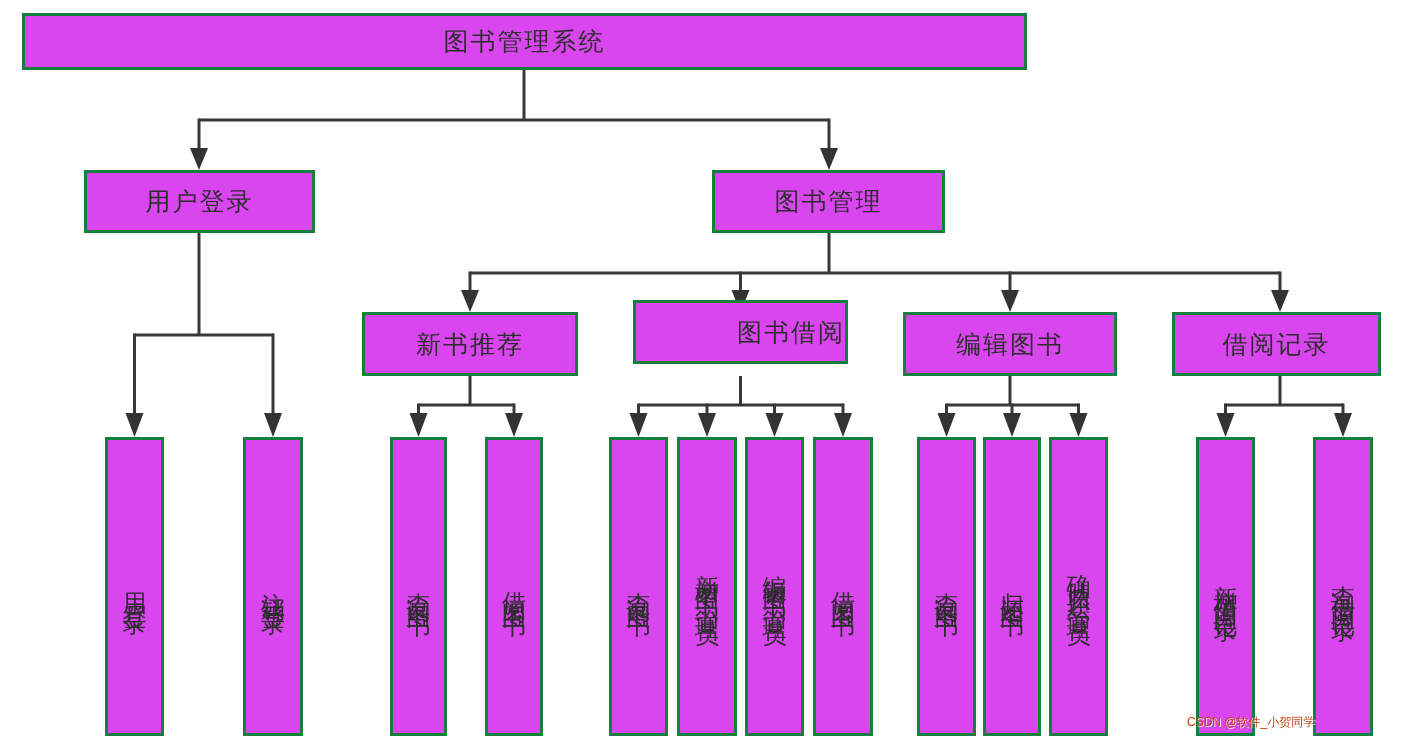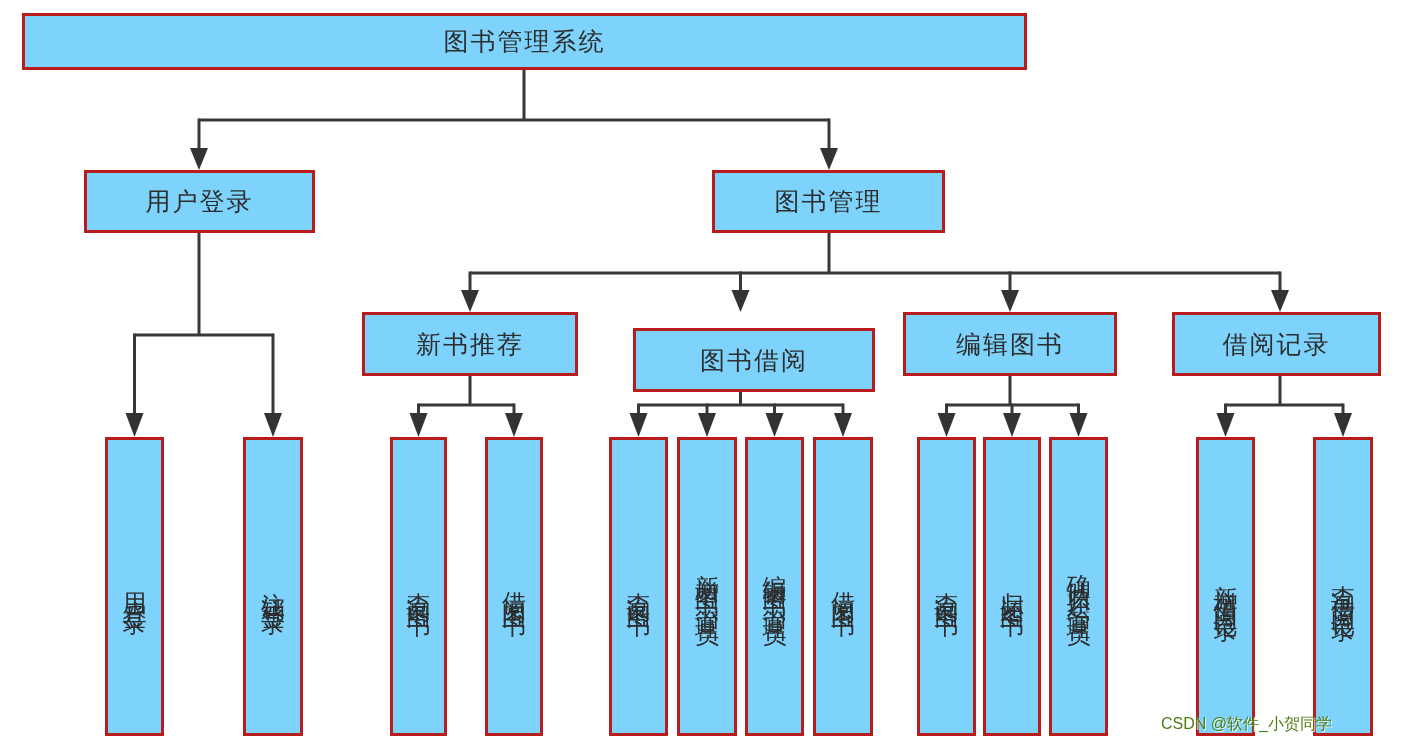--- a/index.html
+++ b/index.html
@@ -13,22 +13,22 @@
   }
   .connectors {
     position: absolute;
     left: 0; top: 0;
     width: 1405px; height: 747px;
     pointer-events: none;
   }
   .box {
     position: absolute;
     box-sizing: border-box;
-    border: 3px solid #b91c1c;
-    background: #7dd3fc;
+    border: 3px solid #15803d;
+    background: #d946ef;
     display: flex;
     align-items: center;
     justify-content: center;
     color: #2d2d2d;
   }
   .hlabel {
     font-size: 25px;
     letter-spacing: 2px;
     white-space: nowrap;
     color: #2d2d2d;
@@ -40,43 +40,43 @@
     line-height: 1;
     letter-spacing: 7px;
     color: #2d2d2d;
     white-space: nowrap;
   }
   
   .n-root          { left: 22px;  top: 13px;  width: 1005px; height: 57px; }
   .n-user-login    { left: 84px;  top: 170px; width: 231px;  height: 63px; }
   .n-book-mgmt     { left: 712px; top: 170px; width: 233px;  height: 63px; }
   .n-new-book      { left: 362px; top: 312px; width: 216px;  height: 64px; }
-  .n-book-borrow   { left: 633px; top: 328px; width: 242px;  height: 64px; }
+  .n-book-borrow   { left: 633px; top: 300px; width: 215px;  height: 64px; justify-content: flex-end; }
   .n-cur-borrow    { left: 903px; top: 312px; width: 214px;  height: 64px; }
   .n-borrow-rec    { left: 1172px;top: 312px; width: 209px;  height: 64px; }
   .leaf { top: 437px; height: 299px; }
   .lf1  { left: 105px;  width: 59px; }
   .lf2  { left: 243px;  width: 60px; }
   .lf3  { left: 390px;  width: 57px; }
   .lf4  { left: 485px;  width: 58px; }
   .lf5  { left: 609px;  width: 59px; }
   .lf6  { left: 677px;  width: 60px; }
   .lf7  { left: 745px;  width: 59px; }
   .lf8  { left: 813px;  width: 60px; }
   .lf9  { left: 917px;  width: 59px; }
   .lf10 { left: 983px;  width: 58px; }
   .lf11 { left: 1049px; width: 59px; }
   .lf12 { left: 1196px; width: 59px; }
   .lf13 { left: 1313px; width: 60px; }
   .watermark {
     position: absolute;
-    left: 1161px;
+    left: 1187px;
     top: 714px;
-    font-size: 16px;
-    color: #4d7c0f;
+    font-size: 12px;
+    color: #c2410c;
     white-space: nowrap;
     text-shadow: 1px 1px 0 rgba(255,255,255,0.85);
     z-index: 5;
   }
   svg line, svg path { stroke: #383838; stroke-width: 3; fill: none; }
   svg polygon { fill: #333333; stroke: none; }
 </style>
 </head>
 <body>
 

